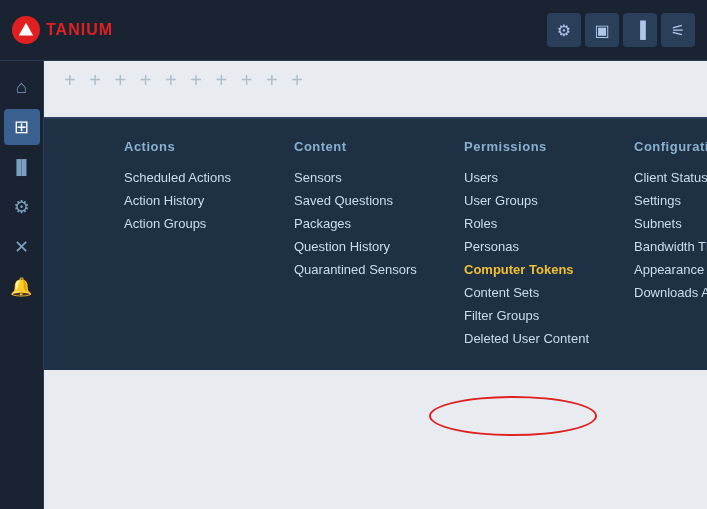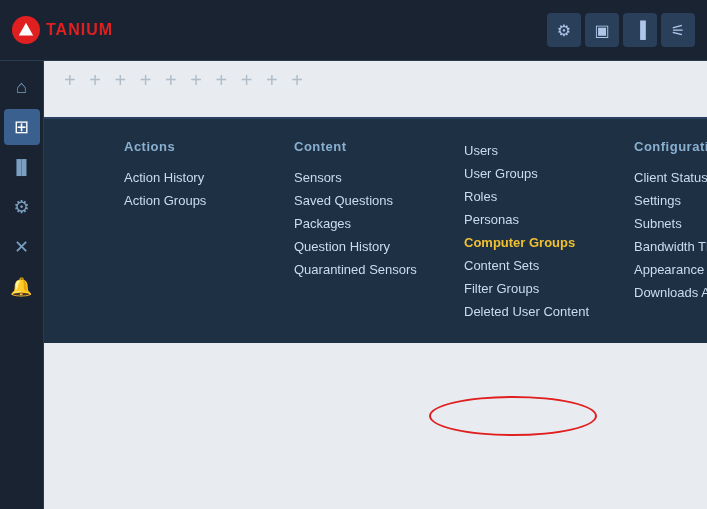--- a/index.html
+++ b/index.html
@@ -139,37 +139,39 @@
     </div>
 
     <div class="page-bg">
       <div class="page-bg-dots">+ + + + + + + + + +</div>
     </div>
 
     <div class="dropdown-menu" id="dropdown-menu">
 
     <div class="menu-column">
           <div class="menu-column-header">Actions</div>
+          <div class="menu-item">Scheduled Actions</div>
           <div class="menu-item">Action History</div>
           <div class="menu-item">Action Groups</div>
         </div>
         <div class="menu-column">
           <div class="menu-column-header">Content</div>
           <div class="menu-item">Sensors</div>
           <div class="menu-item">Saved Questions</div>
           <div class="menu-item">Packages</div>
           <div class="menu-item">Question History</div>
           <div class="menu-item">Quarantined Sensors</div>
         </div>
         <div class="menu-column">
+          <div class="menu-column-header">Permissions</div>
           <div class="menu-item">Users</div>
           <div class="menu-item">User Groups</div>
           <div class="menu-item">Roles</div>
           <div class="menu-item">Personas</div>
-          <div class="menu-item highlighted">Computer Groups</div>
+          <div class="menu-item highlighted">Computer Tokens</div>
           <div class="menu-item">Content Sets</div>
           <div class="menu-item">Filter Groups</div>
           <div class="menu-item">Deleted User Content</div>
         </div>
         <div class="menu-column">
           <div class="menu-column-header">Configuration</div>
           <div class="menu-item">Client Status</div>
           <div class="menu-item">Settings</div>
           <div class="menu-item">Subnets</div>
           <div class="menu-item">Bandwidth Throttles</div>

